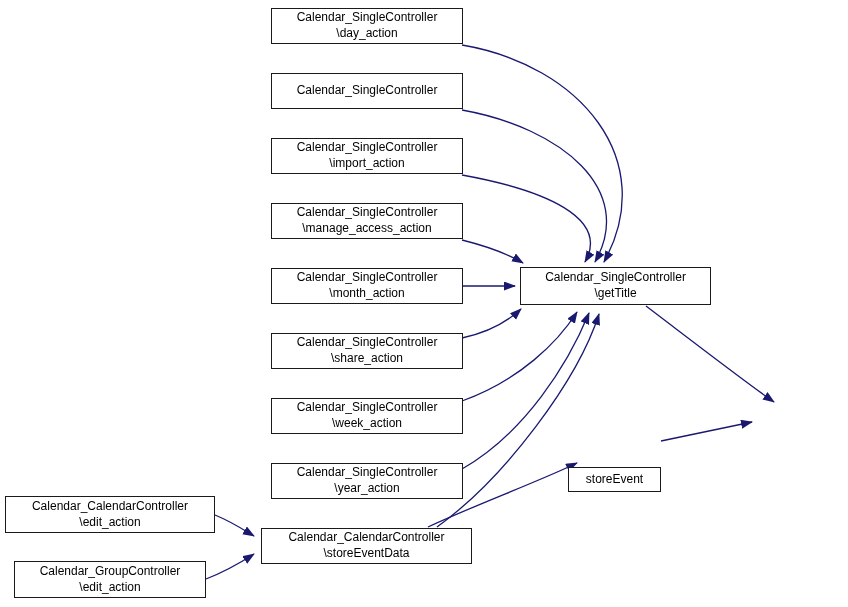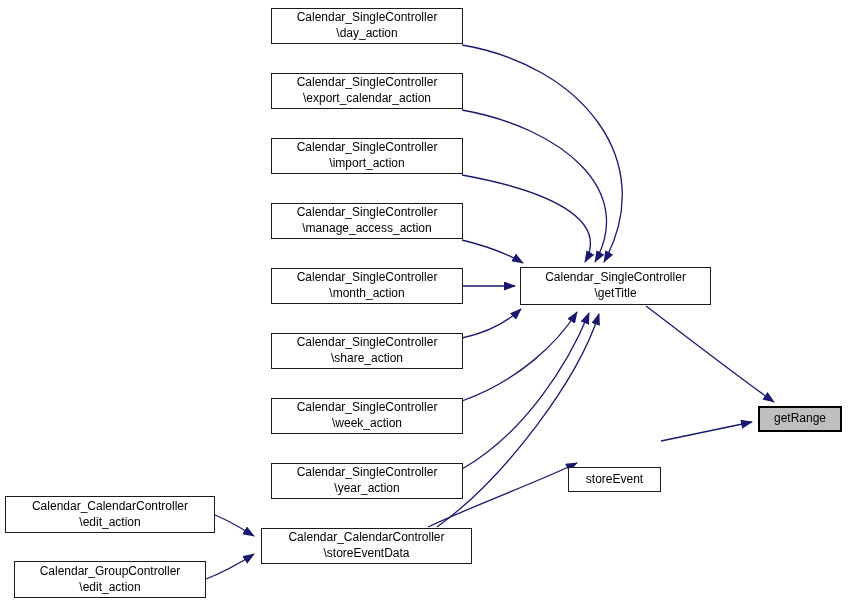--- a/index.html
+++ b/index.html
@@ -68,21 +68,20 @@
     </g>
   </svg>
 
   <div class="node" style="left:271px; top:8px;   width:192px; height:36px;">
     <span>Calendar_SingleController</span>
     <span>\day_action</span>
   </div>
 
   <div class="node" style="left:271px; top:73px;  width:192px; height:36px;">
     <span>Calendar_SingleController</span>
-    <span>\export_calendar_action</span>
   </div>
 
   <div class="node" style="left:271px; top:138px; width:192px; height:36px;">
     <span>Calendar_SingleController</span>
     <span>\import_action</span>
   </div>
 
   <div class="node" style="left:271px; top:203px; width:192px; height:36px;">
     <span>Calendar_SingleController</span>
     <span>\manage_access_action</span>
@@ -106,23 +105,20 @@
   <div class="node" style="left:271px; top:463px; width:192px; height:36px;">
     <span>Calendar_SingleController</span>
     <span>\year_action</span>
   </div>
 
   <div class="node" style="left:520px; top:267px; width:191px; height:38px;">
     <span>Calendar_SingleController</span>
     <span>\getTitle</span>
   </div>
 
-  <div class="node current" style="left:758px; top:406px; width:84px; height:26px;">
-    <span>getRange</span>
-  </div>
 
   <div class="node" style="left:568px; top:435px; width:93px; height:25px;margin-top:32px;">
     <span>storeEvent</span>
   </div>
 
   <div class="node" style="left:261px; top:528px; width:211px; height:36px;">
     <span>Calendar_CalendarController</span>
     <span>\storeEventData</span>
   </div>
 

